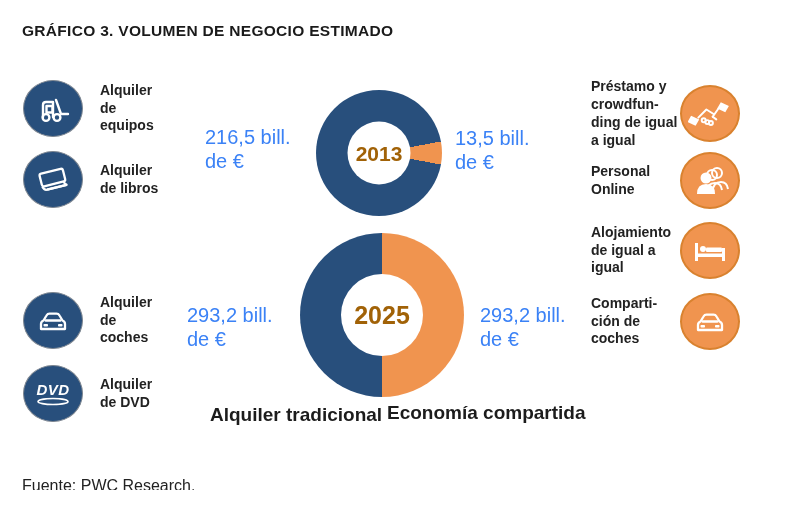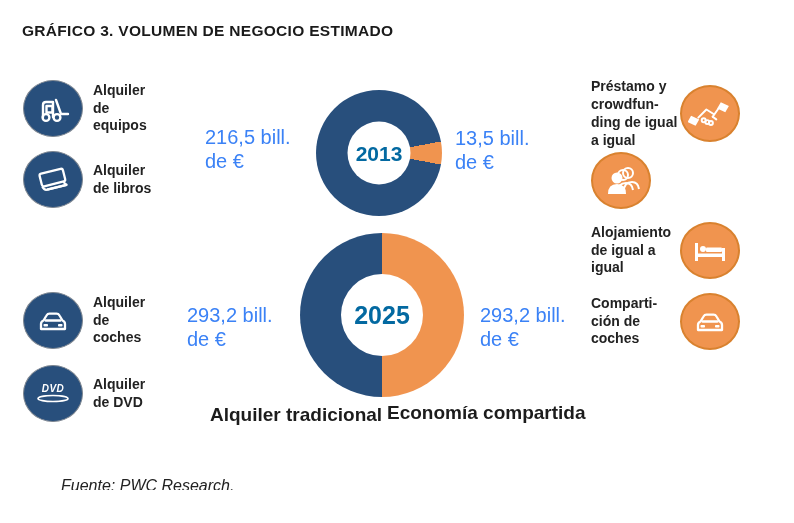--- a/index.html
+++ b/index.html
@@ -16,50 +16,50 @@
     width:60px; height:57px; border-radius:50%;
     display:flex; align-items:center; justify-content:center; flex:0 0 60px;
     box-sizing:border-box;
   }
   .circle.blue  { background:#284F7C; border:1.5px solid #7d8691; }
   .circle.orange{ background:#F0944F; border:2px solid #D9822F; }
   .icon-label {
     font-size:14px; font-weight:bold; line-height:1.28;
     white-space:pre-line; color:#222;
   }
-  .left-row .icon-label { margin-left:10px; width:92px; }
+  .left-row .icon-label { margin-left:17px; width:92px; }
   .right-row { width:150px; }
   .right-row .icon-label { flex:0 0 87px; margin-right:2px; }
   .donut { position:absolute; border-radius:50%; }
   .hole {
     position:absolute; left:50%; top:50%; transform:translate(-50%,-50%);
     width:50%; height:50%; background:#fff; border-radius:50%;
     display:flex; align-items:center; justify-content:center;
   }
-  .year { font-weight:bold; color:#0369a1; }
+  .year { font-weight:bold; color:#a16207; }
   #donut-2013 { left:316px; top:90px;  width:126px; height:126px; }
   #donut-2025 { left:300px; top:233px; width:164px; height:164px; }
   #donut-2013 .year { font-size:21px; }
   #donut-2025 .year { font-size:25px; }
   .value {
     position:absolute; font-size:20px; font-weight:normal; line-height:1.18;
     white-space:pre-line; color:#3b82f6;
   }
   #v-2013-trad { left:205px; top:126px; }
   #v-2013-shar { left:455px; top:127px; }
   #v-2025-trad { left:187px; top:304px; }
   #v-2025-shar { left:480px; top:304px; }
   .legend-label { position:absolute; font-size:19px; font-weight:bold; color:#1c1c1c; }
   #legend-trad { left:210px; top:404px; }
   #legend-shar { left:387px; top:402px; }
   .source {
     position:absolute; left:22px; top:477px; font-size:16px;
-    font-style:italic; color:#222;margin-left:39px;
-  }
-  .dvd-txt { color:#fff; font-weight:bold; font-style:italic; font-size:10px; line-height:1; letter-spacing:0.5px; }
+    color:#222;
+  }
+  .dvd-txt { color:#fff; font-weight:bold; font-style:italic; font-size:15px; line-height:1; letter-spacing:0.5px; }
   svg { display:block; }
 </style>
 </head>
 <body>
 
 <div class="canvas">
 
   <div class="title">GRÁFICO 3. VOLUMEN DE NEGOCIO ESTIMADO</div>
 
   <div class="row left-row" style="left:23px; top:80px;">
@@ -138,20 +138,22 @@
           <circle cx="17" cy="27" r="2.2"></circle>
           <circle cx="21" cy="29" r="2.2"></circle>
           <circle cx="25" cy="30" r="2.2"></circle>
           <path d="M27 23 l4 3"></path>
         </g>
       </svg>
     </div>
   </div>
 
   <div class="row right-row" style="left:591px; top:152px;">
+    <div class="icon-label">Personal
+Online</div>
     <div class="circle orange">
       <svg width="42" height="40" viewBox="0 0 42 40">
         <g stroke="#fff" stroke-width="2" fill="none">
           <circle cx="28" cy="12" r="5"></circle>
           <path d="M24 30 q0-9 8-9 q6 0 7 7"></path>
           <circle cx="23" cy="14" r="5"></circle>
           <path d="M18 31 q0-9 8-9 q6 0 7 7"></path>
         </g>
         <circle cx="17" cy="17" r="5.5" fill="#fff"></circle>
         <path d="M8 33 q0-10 9-10 q9 0 9 10 z" fill="#fff"></path>

